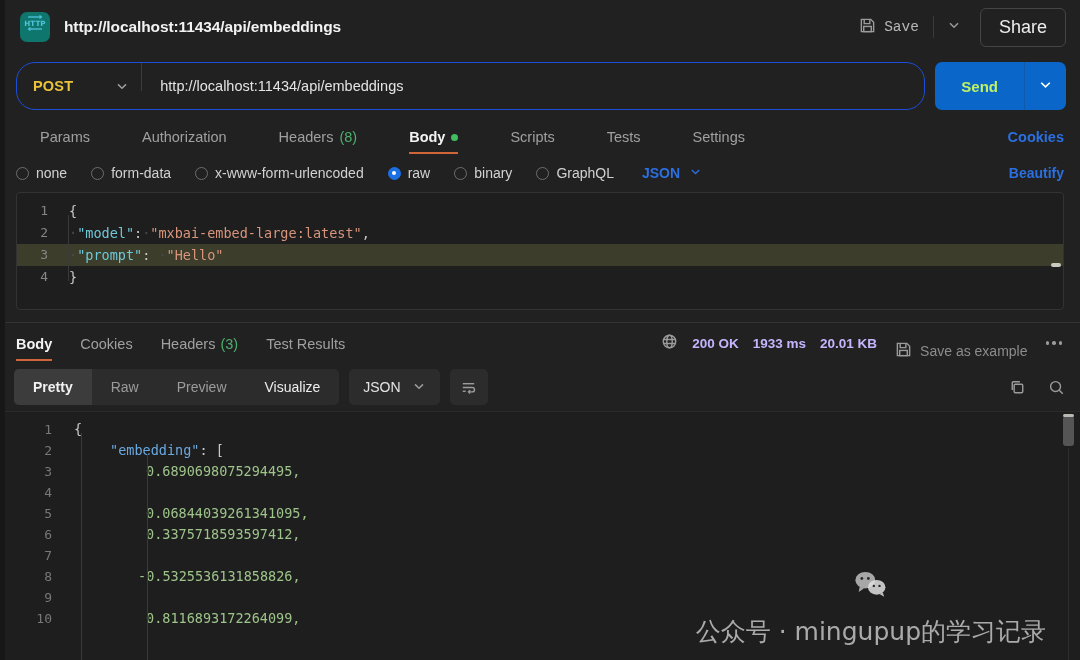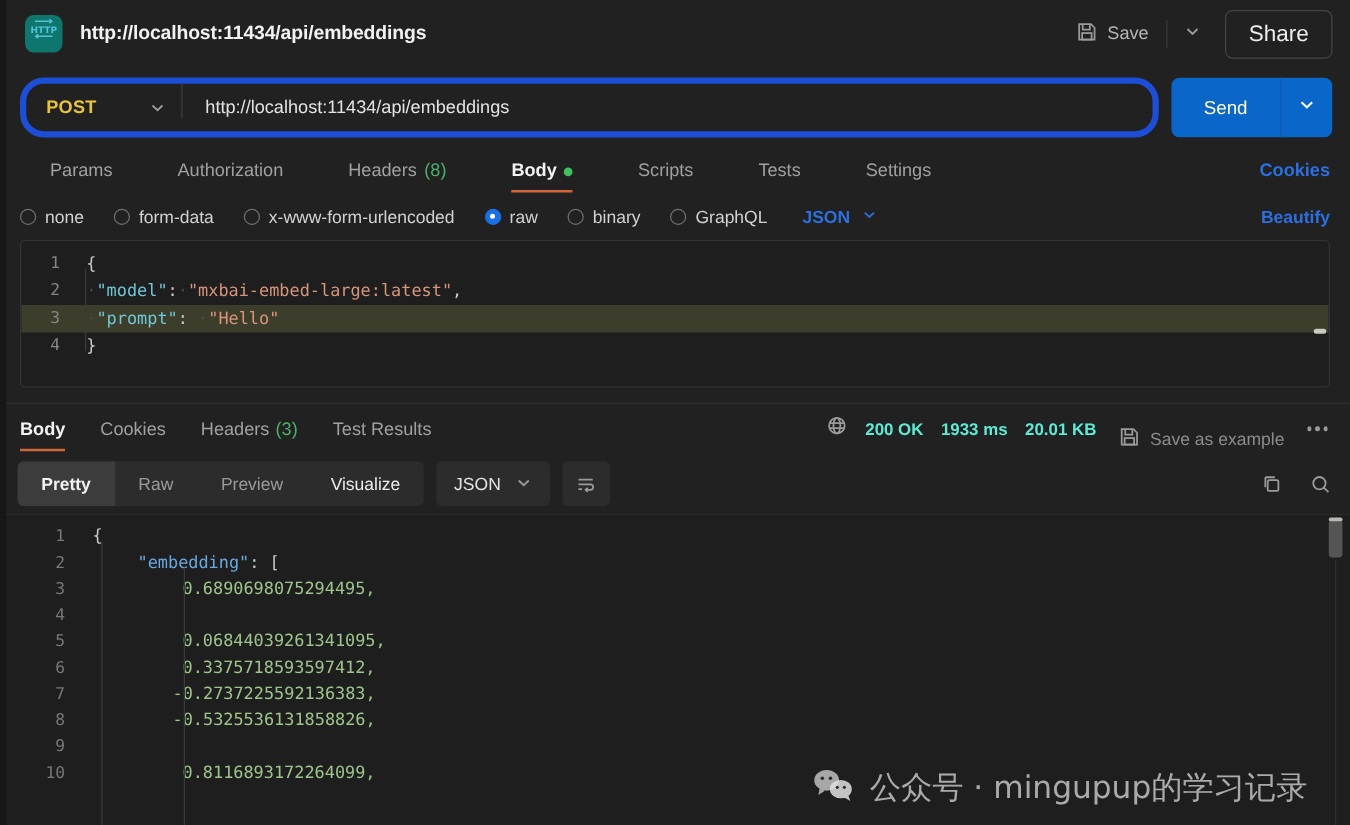--- a/index.html
+++ b/index.html
@@ -39,21 +39,21 @@
   .tab-title {
     margin-left: 14px;
     font-size: 15.5px; font-weight: bold; color: #f2f2f2;
     letter-spacing: -0.1px;
     white-space: nowrap;
   }
   .titlebar-spacer { flex: 1 1 auto; }
   .save-group { display: flex; align-items: center; gap: 0; }
   .save-btn {
     display: flex; align-items: center; gap: 8px;
-    padding: 6px 10px; border-radius: 5px; cursor: pointer;
+    padding: 6px 10px; border-radius: 5px; cursor: pointer; font-family: Liberation Mono, monospace;
   }
   .save-btn span { font-size: 14.5px; color: #b6b6b6; }
   .icon-stroke { stroke: #9b9b9b; fill: none; stroke-width: 1.5; }
   .save-caret {
     padding: 6px 9px; border-radius: 5px; cursor: pointer;
     display: flex; align-items: center;
   }
   .vdiv { width: 1px; height: 22px; background: #3a3a3a; margin: 0 4px; }
   .share-btn {
     margin-left: 10px;
@@ -66,21 +66,21 @@
   
   .urlbar {
     flex: 0 0 64px; height: 64px;
     display: flex; align-items: center;
     padding: 0 14px 0 16px; gap: 10px;
   }
   .url-wrap {
     flex: 1 1 auto; height: 48px;
     display: flex; align-items: flex-start;
     background: #212121;
-    border: 5px solid #1d4ed8; border-radius: 19px;
+    border: 1px solid #1d4ed8; border-radius: 19px;
     overflow: hidden;
   }
   .method {
     display: flex; align-items: center; gap: 0;
     padding: 0 12px 0 16px; height: 100%;
     cursor: pointer; flex: 0 0 auto;
   }
   .method-label {
     font-size: 14.5px; font-weight: bold; color: #e8c33c;
     letter-spacing: 0.2px;
@@ -94,23 +94,23 @@
     font-size: 14.5px; color: #e4e4e4;
     background: transparent; border: none; outline: none;
     font-family: "Liberation Sans", sans-serif;
   }
   .send-group {
     display: flex; align-items: stretch;
     height: 48px; border-radius: 7px; overflow: hidden;
     flex: 0 0 auto;
   }
   .send-btn {
-    background: #0a66c9; color: #fef9c3;
+    background: #0a66c9; color: #bef264;
     display: flex; align-items: center; justify-content: center;
-    padding: 12px 26px; font-size: 15px; font-weight: normal;
+    padding: 12px 26px; font-size: 15px; font-weight: bold;
     cursor: pointer;
   }
   .send-caret {
     background: #0a66c9;
     display: flex; align-items: center; justify-content: center;
     padding: 0 13px; cursor: pointer;
     border-left: 1px solid #0e5aad;
   }
 
   
@@ -221,21 +221,21 @@
     display: flex; align-items: center; gap: 5px;
   }
   .resp-tab.active { color: #f3f3f3; font-weight: bold; }
   .resp-tab.active::after {
     content: ""; position: absolute; left: 0; right: 0; bottom: 0;
     height: 2px; background: #cf6538;
   }
   .resp-meta {
     margin-left: auto; display: flex; align-items: center; gap: 14px;
   }
-  .meta-green { font-size: 13.5px; color: #5eead4; font-weight: bold; }
+  .meta-green { font-size: 13.5px; color: #c4b5fd; font-weight: bold; }
   .save-example {
     display: flex; align-items: center; gap: 8px; cursor: pointer;
     margin-left: 4px;
   }
   .save-example span { font-size: 14px; color: #8c8c8c; margin-top: 16px; }
   .dots { display: flex; gap: 3px; align-items: center; cursor: pointer; padding: 4px; }
   .dots i { width: 3.5px; height: 3.5px; border-radius: 50%; background: #9a9a9a; display: block; }
 
   
   .resp-toolbar {
@@ -295,22 +295,22 @@
     width: 11px; height: 3px; background: #b9b9b3; border-radius: 2px;
   }
   .resp-track {
     position: absolute; right: 11px; top: 36px; bottom: 0;
     width: 1px; background: #2e2e2e;
   }
 
   
   .watermark {
     position: absolute; right: 34px; bottom: 12px;
-    display: flex; align-items: flex-start; gap: 12px;
-    z-index: 20; pointer-events: none;
+    display: flex; align-items: center; gap: 12px;
+    z-index: 20; pointer-events: none; flex-direction: column;
   }
   .wm-text {
     font-size: 25px; color: #c9c9c9; opacity: 0.82;
     font-family: "DejaVu Sans", sans-serif;
     white-space: nowrap;
   }
 </style>
 </head>
 <body>
 
@@ -588,21 +588,20 @@
         <span class="num" style="padding-left:80px;">0.06844039261341095,</span>
       </div>
 
       <div class="resp-line">
         <span class="resp-ln">6</span>
         <span class="num" style="padding-left:80px;">0.3375718593597412,</span>
       </div>
 
       <div class="resp-line">
         <span class="resp-ln">7</span>
-        <span class="num" style="padding-left:72px;">-0.2737225592136383,</span>
       </div>
 
       <div class="resp-line">
         <span class="resp-ln">8</span>
         <span class="num" style="padding-left:72px;">-0.5325536131858826,</span>
       </div>
 
       <div class="resp-line">
         <span class="resp-ln">9</span>
       </div>

